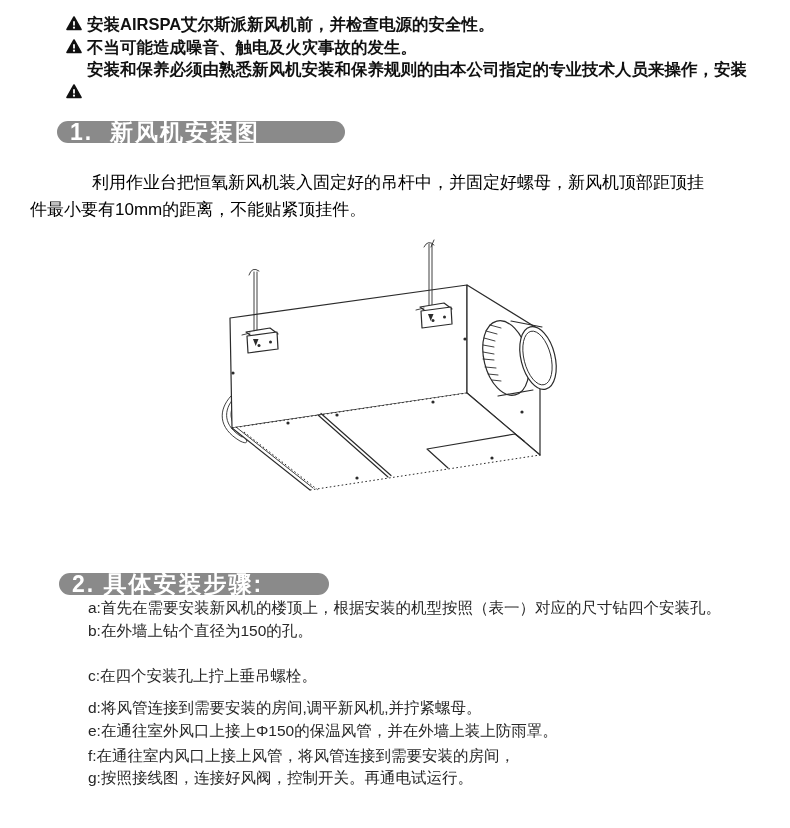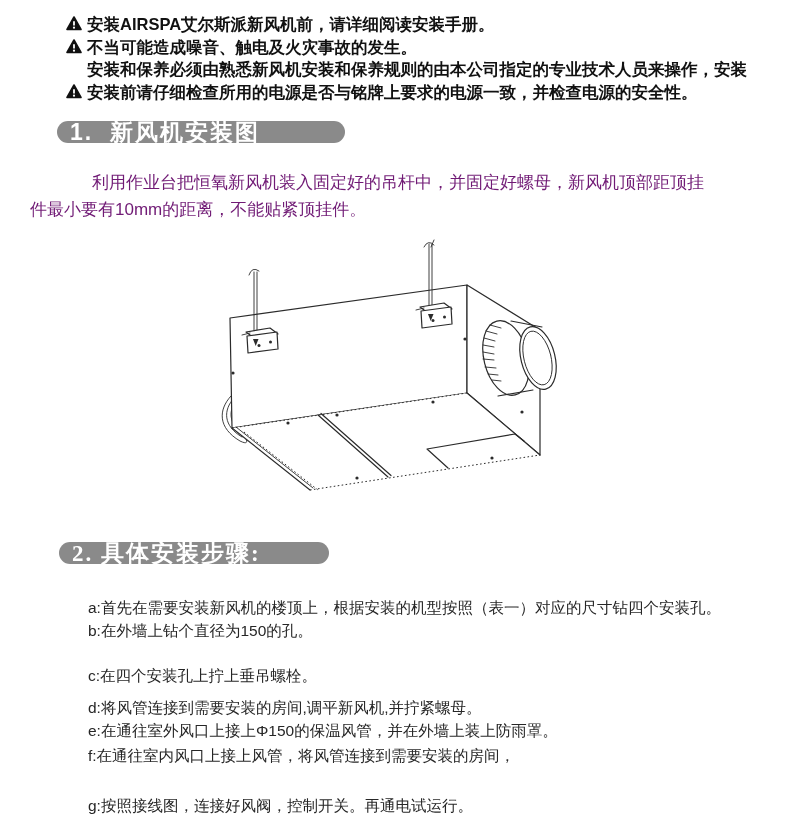--- a/index.html
+++ b/index.html
@@ -15,54 +15,54 @@
   .warning-icon{flex:0 0 16px;margin:3px 5px 0 0;}
   .warning-lines{font-size:16.5px;font-weight:bold;line-height:22.5px;color:#111;}
   .warning-lines div{white-space:nowrap;}
   .pill{
     position:absolute;height:22px;background:var(--pill-bg);border-radius:17px;
     display:flex;align-items:center;color:var(--pill-text);
     font-weight:bold;font-size:23px;
   }
   .pill-label{white-space:pre;letter-spacing:2px;padding-left:13px;}
   #pill-1{left:57px;top:121px;width:288px;}
-  #pill-2{left:59px;top:542px;width:270px;font-family:Liberation Serif, serif;}
-  .para{position:absolute;left:30px;top:169px;width:730px;font-size:17px;line-height:27px;color:#701a75;}
+  #pill-2{left:59px;top:573px;width:270px;}
+  .para{position:absolute;left:30px;top:169px;width:730px;font-size:17px;line-height:27px;color:#000000;}
   .para div{white-space:nowrap;}
   .para .indent{margin-left:62px;}
   .diagram{position:absolute;left:180px;top:228px;}
   .ln{stroke:var(--line);fill:none;stroke-width:1.2;stroke-linecap:round;stroke-linejoin:round;}
   .thin{stroke-width:0.9;}
   .dot{stroke:var(--line);fill:none;stroke-width:1;stroke-dasharray:1.6,2.4;}
   .face{fill:#ffffff;stroke:var(--line);stroke-width:1.2;stroke-linejoin:round;}
   .facefill{fill:#ffffff;stroke:none;}
   .screw{fill:var(--line);}
   .steps{position:absolute;left:0;top:0;width:722px;height:828px;}
   .step{position:absolute;left:88px;font-size:15.5px;color:#262626;white-space:nowrap;}
   .step:nth-child(1){top:598px;}
   .step:nth-child(2){top:621px;}
   .step:nth-child(3){top:666px;}
   .step:nth-child(4){top:698px;}
   .step:nth-child(5){top:721px;}
   .step:nth-child(6){top:746px;}
-  .step:nth-child(7){top:768px;margin-top:28px;}
+  .step:nth-child(7){top:768px;}
 </style>
 </head>
 <body>
 
 <div class="warnings">
 
   <div class="warning-item">
     <svg class="warning-icon" width="16" height="15" viewBox="0 0 16 15">
       <path d="M8 1 L15 13.5 L1 13.5 Z" fill="#101010" stroke="#101010" stroke-width="1.6" stroke-linejoin="round"></path>
       <line x1="8" y1="5.2" x2="8" y2="9.6" stroke="#fff" stroke-width="1.8"></line>
       <circle cx="8" cy="11.7" r="1.1" fill="#fff"></circle>
     </svg>
     <div class="warning-lines">
-      <div>安装AIRSPA艾尔斯派新风机前，请详细阅读安装手册。</div>
+      <div>安装AIRSPA艾尔斯派新风机前，并检查电源的安全性。</div>
     </div>
   </div>
 
   <div class="warning-item">
     <svg class="warning-icon" width="16" height="15" viewBox="0 0 16 15">
       <path d="M8 1 L15 13.5 L1 13.5 Z" fill="#101010" stroke="#101010" stroke-width="1.6" stroke-linejoin="round"></path>
       <line x1="8" y1="5.2" x2="8" y2="9.6" stroke="#fff" stroke-width="1.8"></line>
       <circle cx="8" cy="11.7" r="1.1" fill="#fff"></circle>
     </svg>
     <div class="warning-lines">
@@ -70,23 +70,20 @@
       <div>安装和保养必须由熟悉新风机安装和保养规则的由本公司指定的专业技术人员来操作，安装</div>
     </div>
   </div>
 
   <div class="warning-item">
     <svg class="warning-icon" width="16" height="15" viewBox="0 0 16 15">
       <path d="M8 1 L15 13.5 L1 13.5 Z" fill="#101010" stroke="#101010" stroke-width="1.6" stroke-linejoin="round"></path>
       <line x1="8" y1="5.2" x2="8" y2="9.6" stroke="#fff" stroke-width="1.8"></line>
       <circle cx="8" cy="11.7" r="1.1" fill="#fff"></circle>
     </svg>
-    <div class="warning-lines">
-      <div>安装前请仔细检查所用的电源是否与铭牌上要求的电源一致，并检查电源的安全性。</div>
-    </div>
   </div>
 
 </div>
 
 <div class="pill" id="pill-1">
   <span class="pill-label">1.  新风机安装图</span>
 </div>
 
 <div class="para">
   <div class="indent">利用作业台把恒氧新风机装入固定好的吊杆中，并固定好螺母，新风机顶部距顶挂</div>

